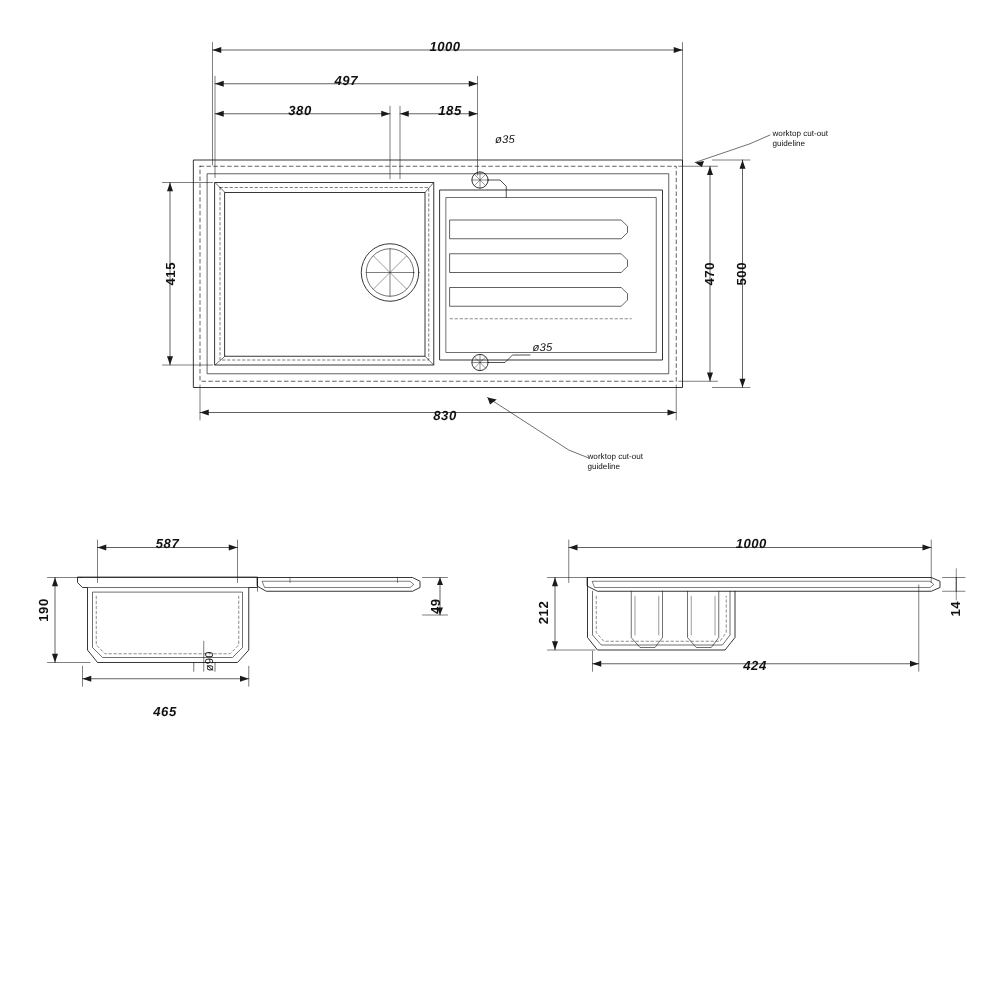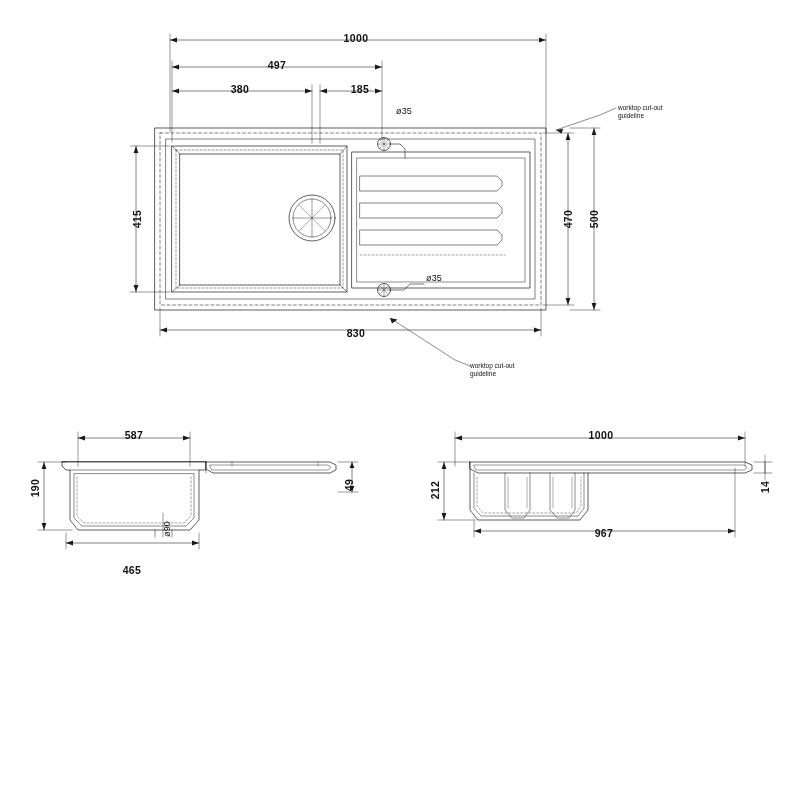--- a/index.html
+++ b/index.html
@@ -40,20 +40,21 @@
     font-size: 9px;
     font-weight: normal;
     letter-spacing: 0.2px;
   }
   .dim-label.vert {
     transform: translate(-50%, -50%) rotate(-90deg);
     transform-origin: center center;
   }
   .dim-label.horiz {
     transform: translate(-50%, -50%);
+    font-style: italic;
   }
   .note-label {
     position: absolute;
     font-family: "Liberation Sans", sans-serif;
     font-size: 6.5px;
     color: #111111;
     line-height: 1.25;
     white-space: pre-line;
   }
 </style>
@@ -252,17 +253,17 @@
   <div class="note-label" style="left:470px; top:362px;">worktop cut-out
 guideline</div>
 
   <div class="dim-label horiz" style="left:134px; top:435px;">587</div>
   <div class="dim-label horiz" style="left:132px; top:570px;">465</div>
   <div class="dim-label vert" style="left:35px; top:488px;">190</div>
   <div class="dim-label vert" style="left:349px; top:485px;">49</div>
   <div class="dim-label small vert" style="left:167px; top:529px;">ø90</div>
 
   <div class="dim-label horiz" style="left:601px; top:435px;">1000</div>
-  <div class="dim-label horiz" style="left:604px; top:533px;">967</div>
+  <div class="dim-label horiz" style="left:604px; top:533px;">424</div>
   <div class="dim-label vert" style="left:435px; top:490px;">212</div>
   <div class="dim-label vert" style="left:765px; top:487px;">14</div>
 
 </div>
 
 </body></html>

